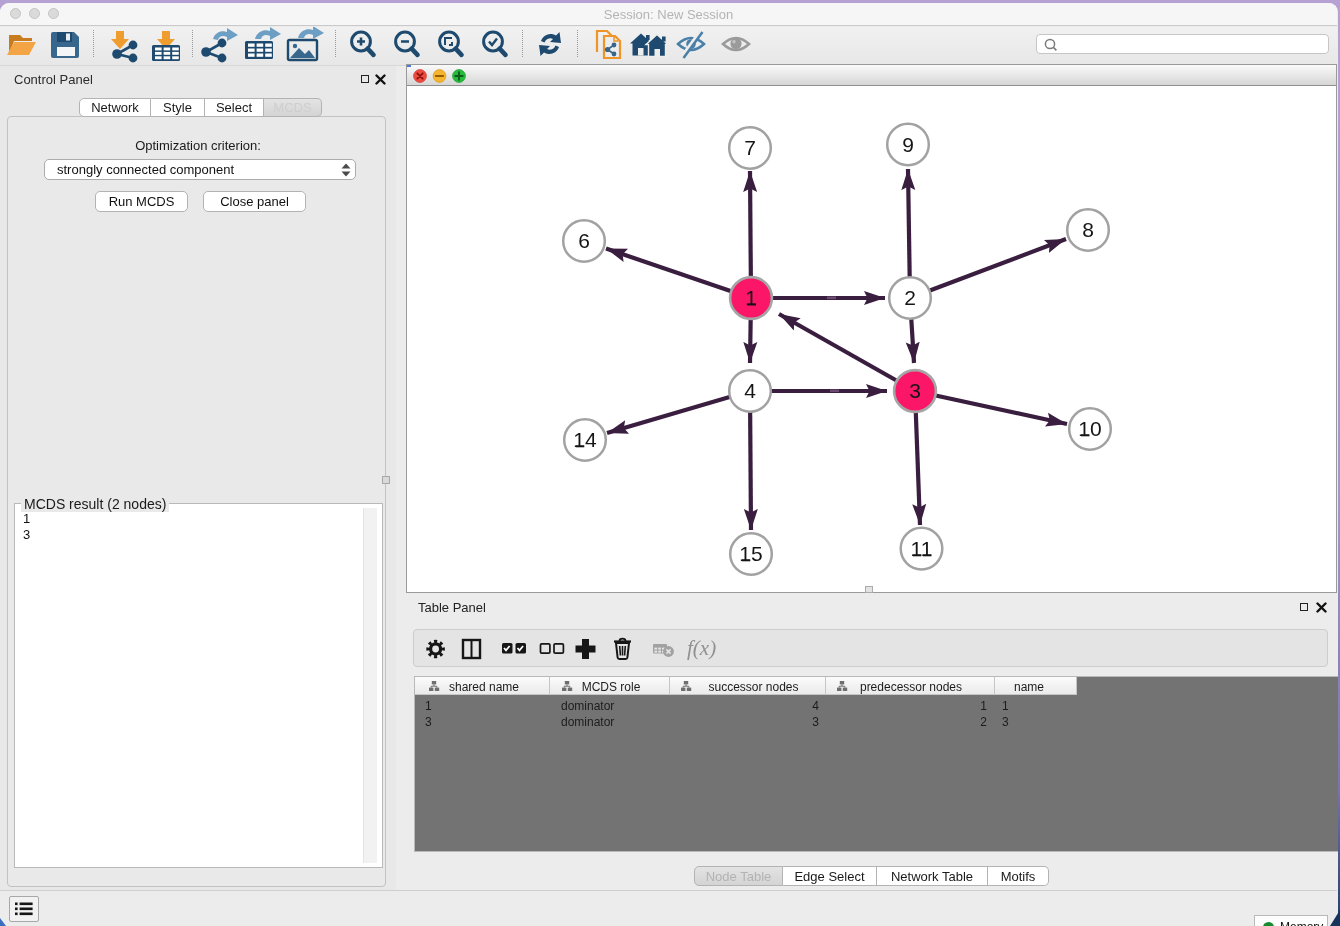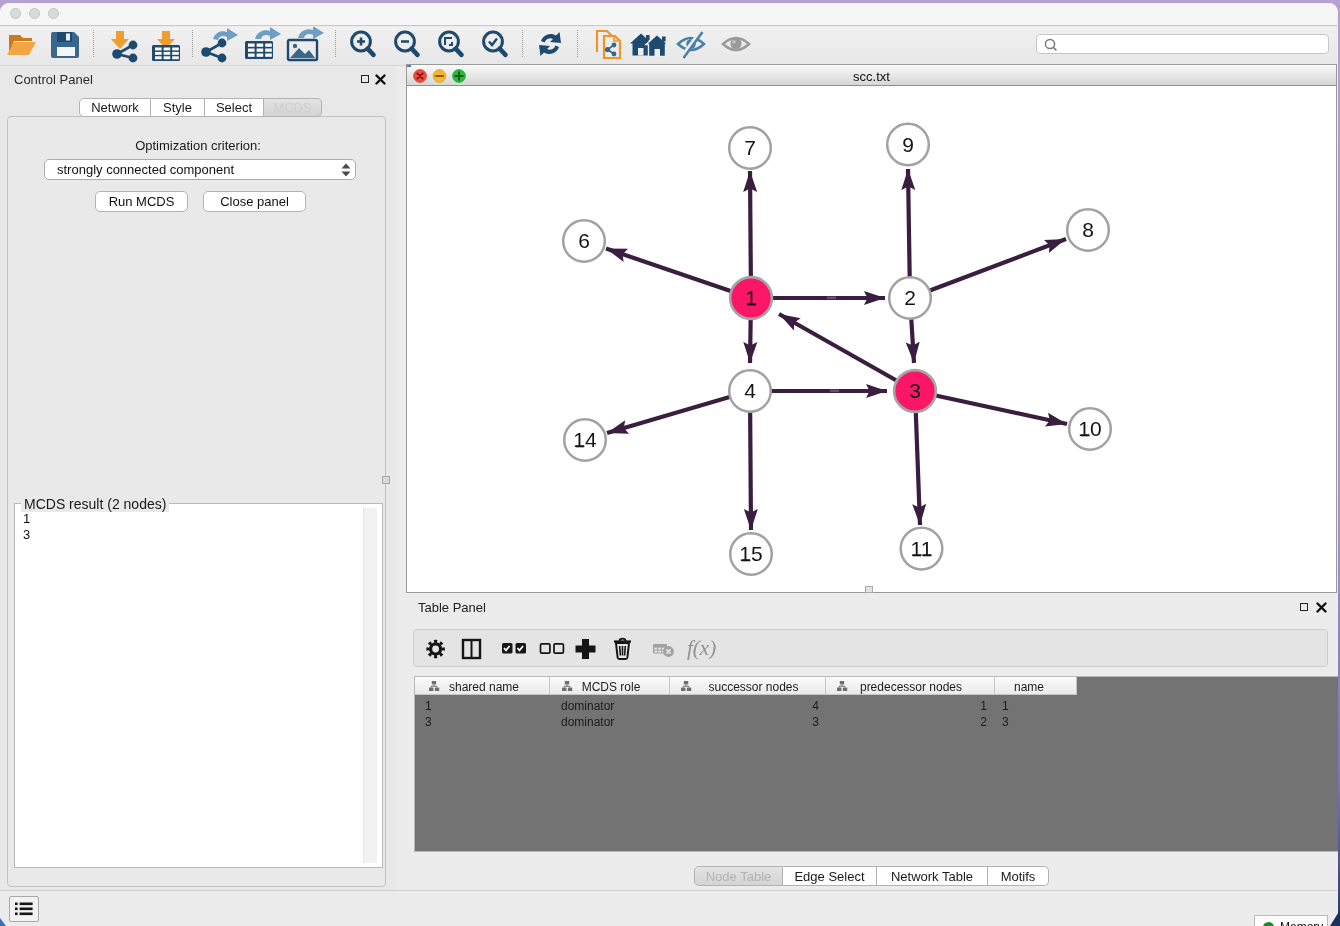--- a/index.html
+++ b/index.html
@@ -46,20 +46,21 @@
 </style>
 </head>
 <body>
 <div id="win">
     <div id="pg">
 
   <div class="abs" id="titlebar"></div>
   <div class="tl" style="left:10px;"></div>
   <div class="tl" style="left:29px;"></div>
   <div class="tl" style="left:48px;"></div>
+  <div class="abs" id="ttext">Session: New Session</div>
 
   <div class="abs" id="toolbar">
     <div class="tsep" style="left:93px;"></div>
     <div class="tsep" style="left:192px;"></div>
     <div class="tsep" style="left:335px;"></div>
     <div class="tsep" style="left:522px;"></div>
     <div class="tsep" style="left:577px;"></div>
     <div id="icons-holder" style="position:absolute;left:0;top:0;width:760px;height:39px;">
           <svg width="760" height="39" viewBox="0 0 760 39" style="position:absolute;left:0;top:0">
             <path d="M9,27 L9,8 L20,8 L23,11 L32,11 L32,14 L14,14 Z" fill="#c97c1d"></path>
@@ -167,21 +168,20 @@
       </svg>
   <div class="btn" style="left:95px; top:191px; width:93px;">Run MCDS</div>
   <div class="btn" style="left:203px; top:191px; width:103px;">Close panel</div>
   <div class="abs" id="fs"></div>
   <div class="abs" id="fs-scroll"></div>
   <div class="abs" id="fs-legend">MCDS result (2 nodes)</div>
   <div class="abs" id="fs-text">1<br>3</div>
 
   <div class="abs" id="scc">
     <div id="scc-tb"></div>
-    <div id="scc-title">scc.txt</div>
     <svg style="position:absolute;left:5px;top:3px" width="62" height="16" viewBox="0 0 62 16">
       <circle cx="8" cy="8" r="6.4" fill="#ee4b40" stroke="#d33e34" stroke-width="0.8"></circle>
       <path d="M5.3,5.3 L10.7,10.7 M10.7,5.3 L5.3,10.7" stroke="#8c130b" stroke-width="1.8" stroke-linecap="round"></path>
       <circle cx="27.5" cy="8" r="6.4" fill="#f5b52e" stroke="#dd9f24" stroke-width="0.8"></circle>
       <path d="M23.8,8 h7.4" stroke="#925d00" stroke-width="1.9" stroke-linecap="round"></path>
       <circle cx="47" cy="8" r="6.4" fill="#27bb3d" stroke="#1fa32f" stroke-width="0.8"></circle>
       <path d="M43.3,8 h7.4 M47,4.3 v7.4" stroke="#0c5c16" stroke-width="1.9" stroke-linecap="round"></path>
     </svg>
     <div style="position:absolute;left:0;top:0;width:4px;height:2px;background:#4a78d6"></div>
     <div id="graph-holder" style="position:absolute; left:0; top:22px; width:929px; height:506px;">

